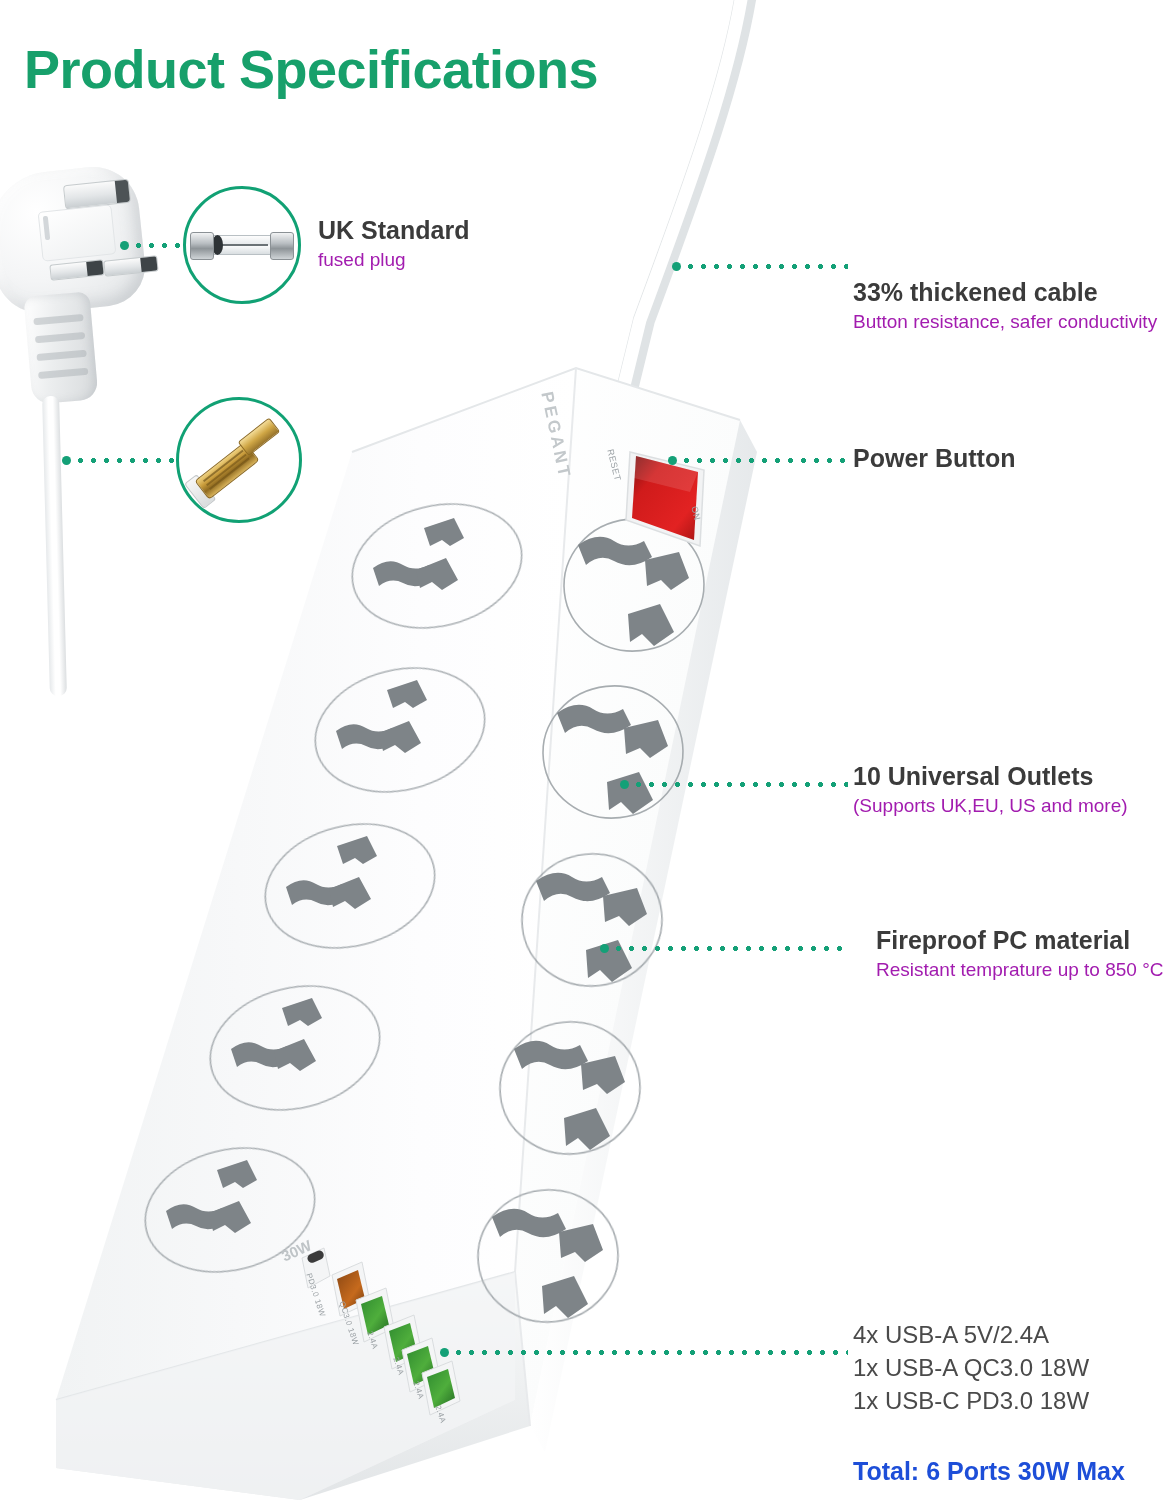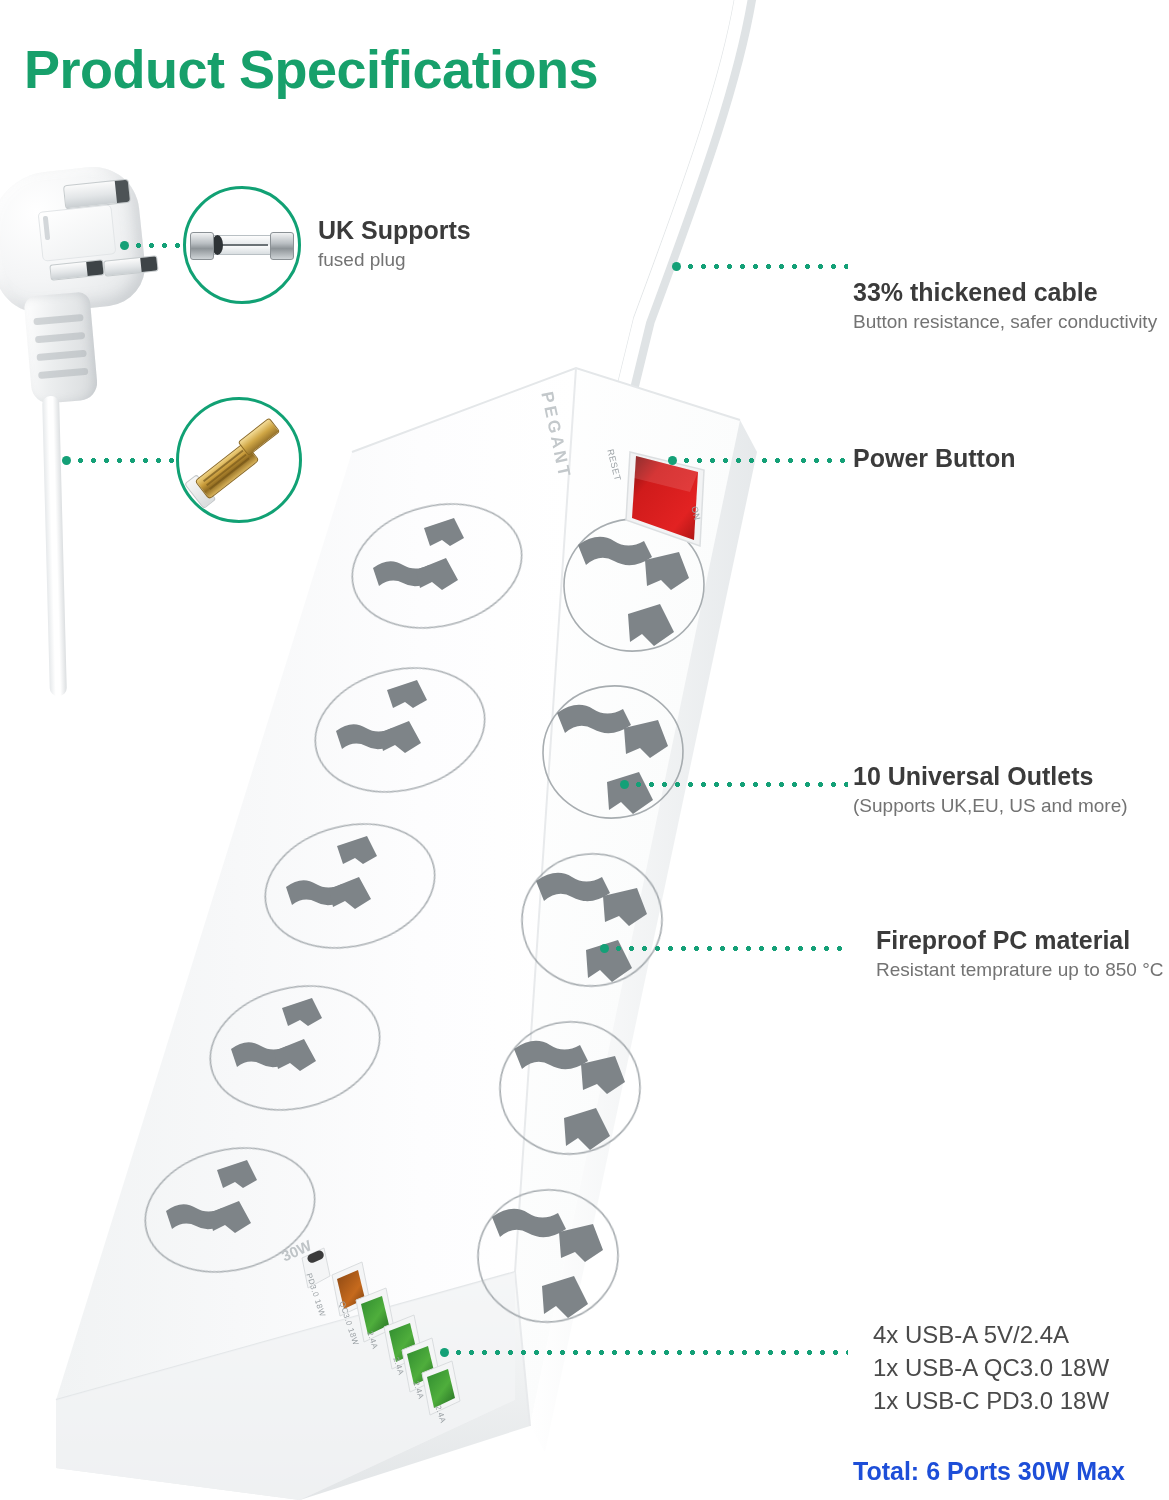--- a/index.html
+++ b/index.html
@@ -21,21 +21,21 @@
     white-space:nowrap;
   }
 
   
   .callout{position:absolute;}
   .callout .hl{
     font-size:25px;font-weight:700;color:#3b3b3b;
     white-space:nowrap;line-height:1.18;
   }
   .callout .sub{
-    font-size:19px;font-weight:400;color:#737373;
+    font-size:19px;font-weight:400;color:#a21caf;
     white-space:nowrap;line-height:1.25;margin-top:2px;
   }
   .callout .plain{
     font-size:24px;font-weight:400;color:#4a4a4a;
     white-space:nowrap;line-height:1.38;
   }
   .callout .total{
     font-size:25px;font-weight:700;color:#1d4ed8;
     white-space:nowrap;line-height:1.2;
   }
@@ -209,21 +209,21 @@
       <div class="blob"></div>
       <div class="cap l"></div>
       <div class="cap r"></div>
     </div>
   </div>
   <div class="leader" style="left:120px;top:241px;width:62px;">
     <div class="node"></div>
       <div class="line"></div>
   </div>
   <div class="callout" style="left:318px;top:216px;">
-    <div class="hl">UK Supports</div>
+    <div class="hl">UK Standard</div>
     <div class="sub">fused plug</div>
   </div>
 
   <div class="badge" style="left:176px;top:397px;width:126px;height:126px;">
     <div class="pin">
       <div class="collar"></div>
       <div class="body"></div>
       <div class="tip"></div>
     </div>
   </div>
@@ -428,21 +428,21 @@
   </div>
   <div class="callout" style="left:853px;top:926px;margin-left:23px;">
     <div class="hl">Fireproof PC material</div>
     <div class="sub">Resistant temprature up to 850 °C</div>
   </div>
 
   <div class="leader" style="left:440px;top:1348px;width:408px;">
     <div class="node"></div>
       <div class="line"></div>
   </div>
-  <div class="callout" style="left:853px;top:1318px;margin-left:20px;">
+  <div class="callout" style="left:853px;top:1318px;">
     <div class="plain">4x USB-A 5V/2.4A</div>
     <div class="plain">1x USB-A QC3.0 18W</div>
     <div class="plain">1x USB-C PD3.0 18W</div>
   </div>
   <div class="callout" style="left:853px;top:1456px;">
     <div class="total">Total: 6 Ports 30W Max</div>
   </div>
 
 </div>
 

